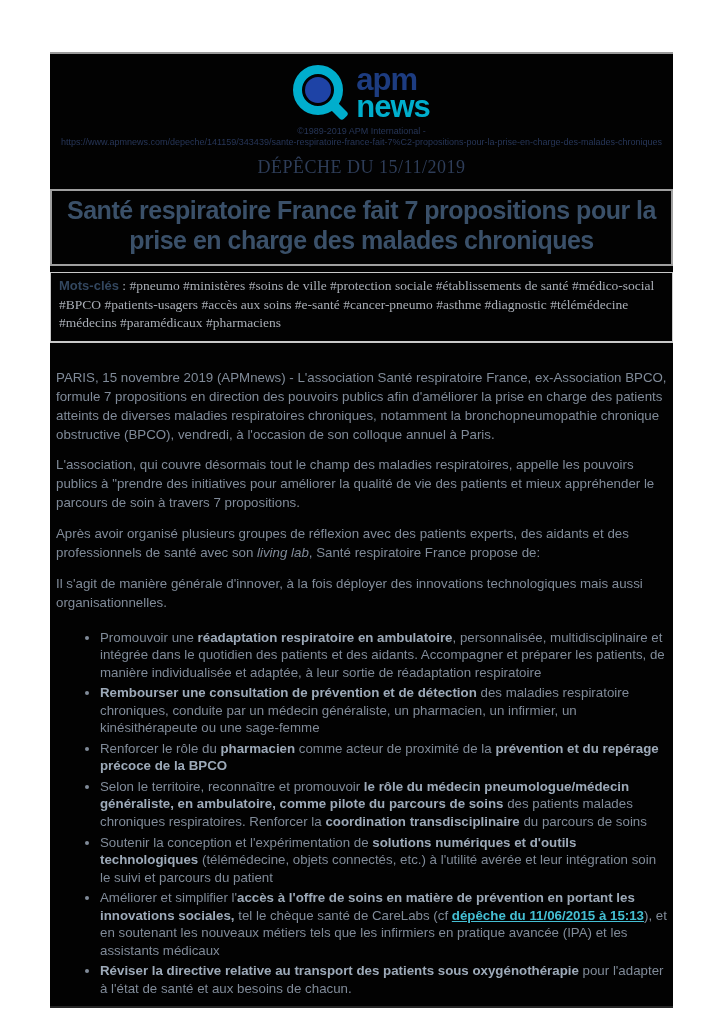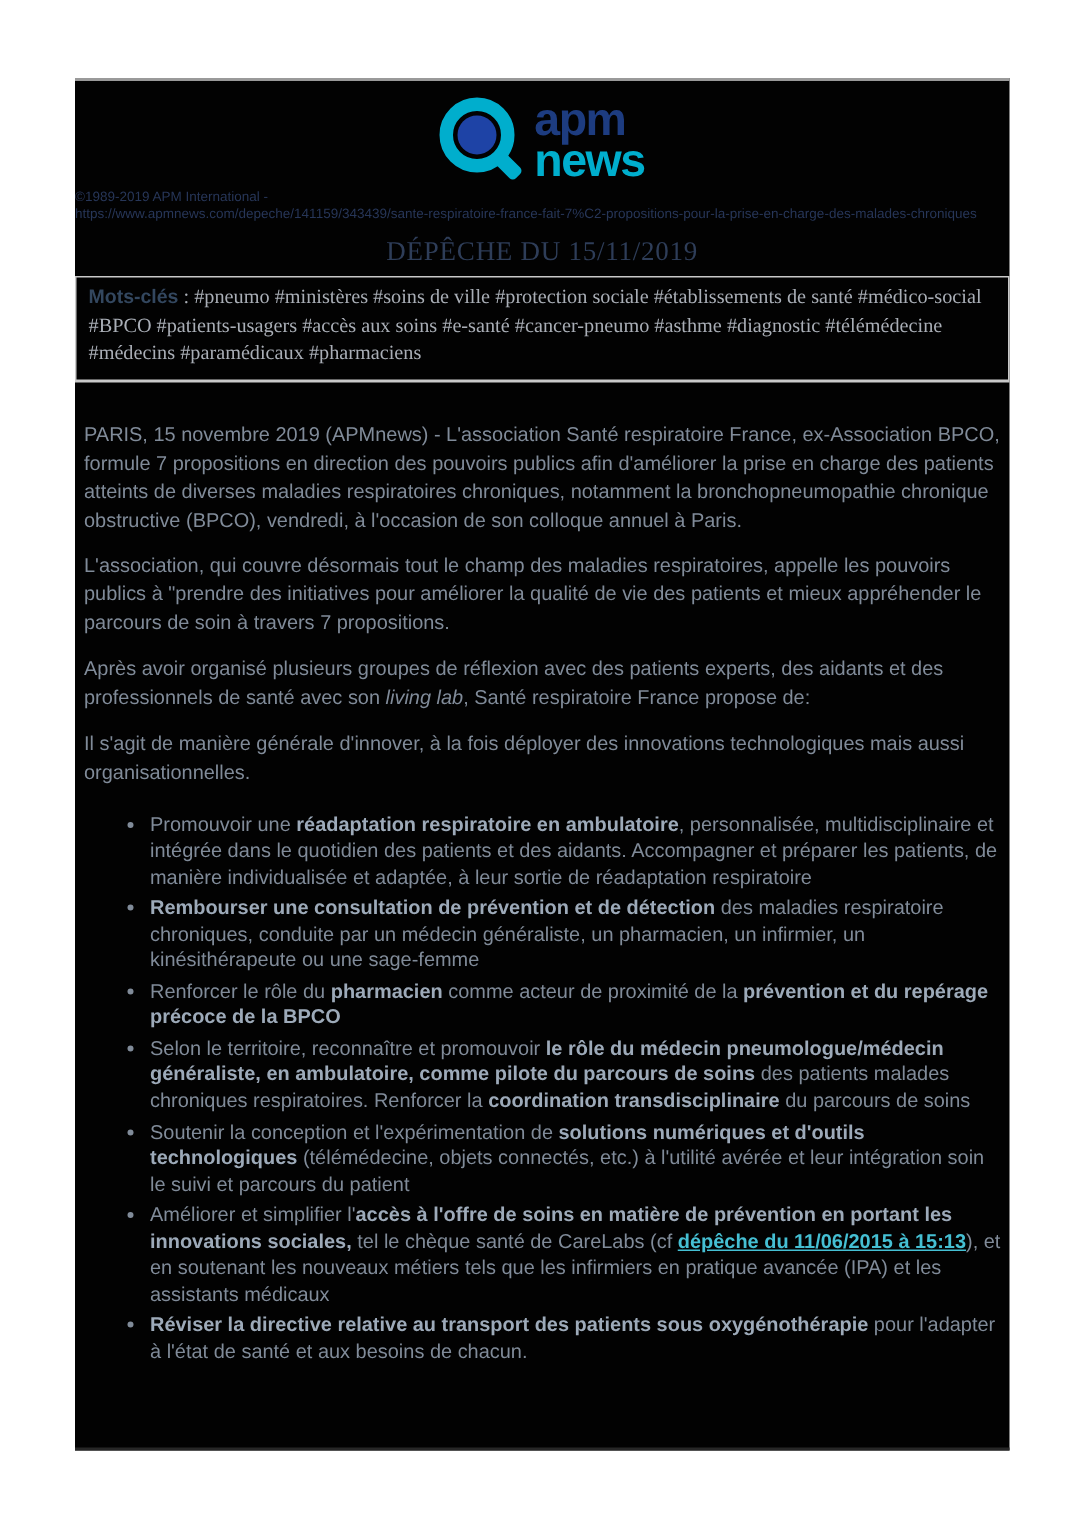--- a/index.html
+++ b/index.html
@@ -29,21 +29,21 @@
            border-radius:50%; background:var(--logo-blue,#1e43a6); }
   .handle{ position:absolute; bottom:7px; right:3px; width:18px; height:10px;
            background:var(--logo-cyan,#00aecd); transform:rotate(45deg); border-radius:3px; }
   .logo-text { display:flex; flex-direction:column; line-height:.88;
                font-weight:bold; font-size:31px; letter-spacing:-1px; }
   .logo-apm  { color:var(--logo-navy,#1d3c80); }
   .logo-news { color:var(--logo-cyan,#00aecd);text-align:right; }
 
   
   .copyright, .source-url {
-    font-size:9px; line-height:11px;
+    text-align:center; font-size:9px; line-height:11px;
     color:var(--meta-text,#273658);
   }
   .copyright { margin-top:2px; }
   .dispatch {
     margin-top:9px; text-align:center;
     font-family:"Liberation Serif", serif;
     font-size:18px; letter-spacing:.5px;
     color:var(--date-text,#2e3d58);
   }
 
@@ -106,20 +106,23 @@
       <div class="logo-text">
         <div class="logo-apm">apm</div>
         <div class="logo-news">news</div>
       </div>
     </div>
 
     <div class="copyright">©1989-2019 APM International -</div>
     <div class="source-url">https://www.apmnews.com/depeche/141159/343439/sante-respiratoire-france-fait-7%C2-propositions-pour-la-prise-en-charge-des-malades-chroniques</div>
     <div class="dispatch">DÉPÊCHE DU 15/11/2019</div>
 
+    <div class="title-box">
+      <h1 class="title">Santé respiratoire France fait 7 propositions pour la prise en charge des malades chroniques</h1>
+    </div>
 
     <div class="kw-box"><span class="kw-label">Mots-clés</span><span class="kw-sep"> : </span><span class="kw-tags">#pneumo #ministères #soins de ville #protection sociale #établissements de santé #médico-social #BPCO #patients-usagers #accès aux soins #e-santé #cancer-pneumo #asthme #diagnostic #télémédecine #médecins #paramédicaux #pharmaciens</span></div>
 
     <div class="body">
       <p><span>PARIS, 15 novembre 2019 (APMnews) - L'association Santé respiratoire France, ex-Association BPCO, formule 7 propositions en direction des pouvoirs publics afin d'améliorer la prise en charge des patients atteints de diverses maladies respiratoires chroniques, notamment la bronchopneumopathie chronique obstructive (BPCO), vendredi, à l'occasion de son colloque annuel à Paris.</span></p>
       <p><span>L'association, qui couvre désormais tout le champ des maladies respiratoires, appelle les pouvoirs publics à "prendre des initiatives pour améliorer la qualité de vie des patients et mieux appréhender le parcours de soin à travers 7 propositions.</span></p>
       <p><span>Après avoir organisé plusieurs groupes de réflexion avec des patients experts, des aidants et des professionnels de santé avec son </span><span class="i">living lab</span><span>, Santé respiratoire France propose de:</span></p>
       <p><span>Il s'agit de manière générale d'innover, à la fois déployer des innovations technologiques mais aussi organisationnelles.</span></p>
       <ul class="bullets">
           <li><span>Promouvoir une </span><span class="b">réadaptation respiratoire en ambulatoire</span><span>, personnalisée, multidisciplinaire et intégrée dans le quotidien des patients et des aidants. Accompagner et préparer les patients, de manière individualisée et adaptée, à leur sortie de réadaptation respiratoire</span></li>

